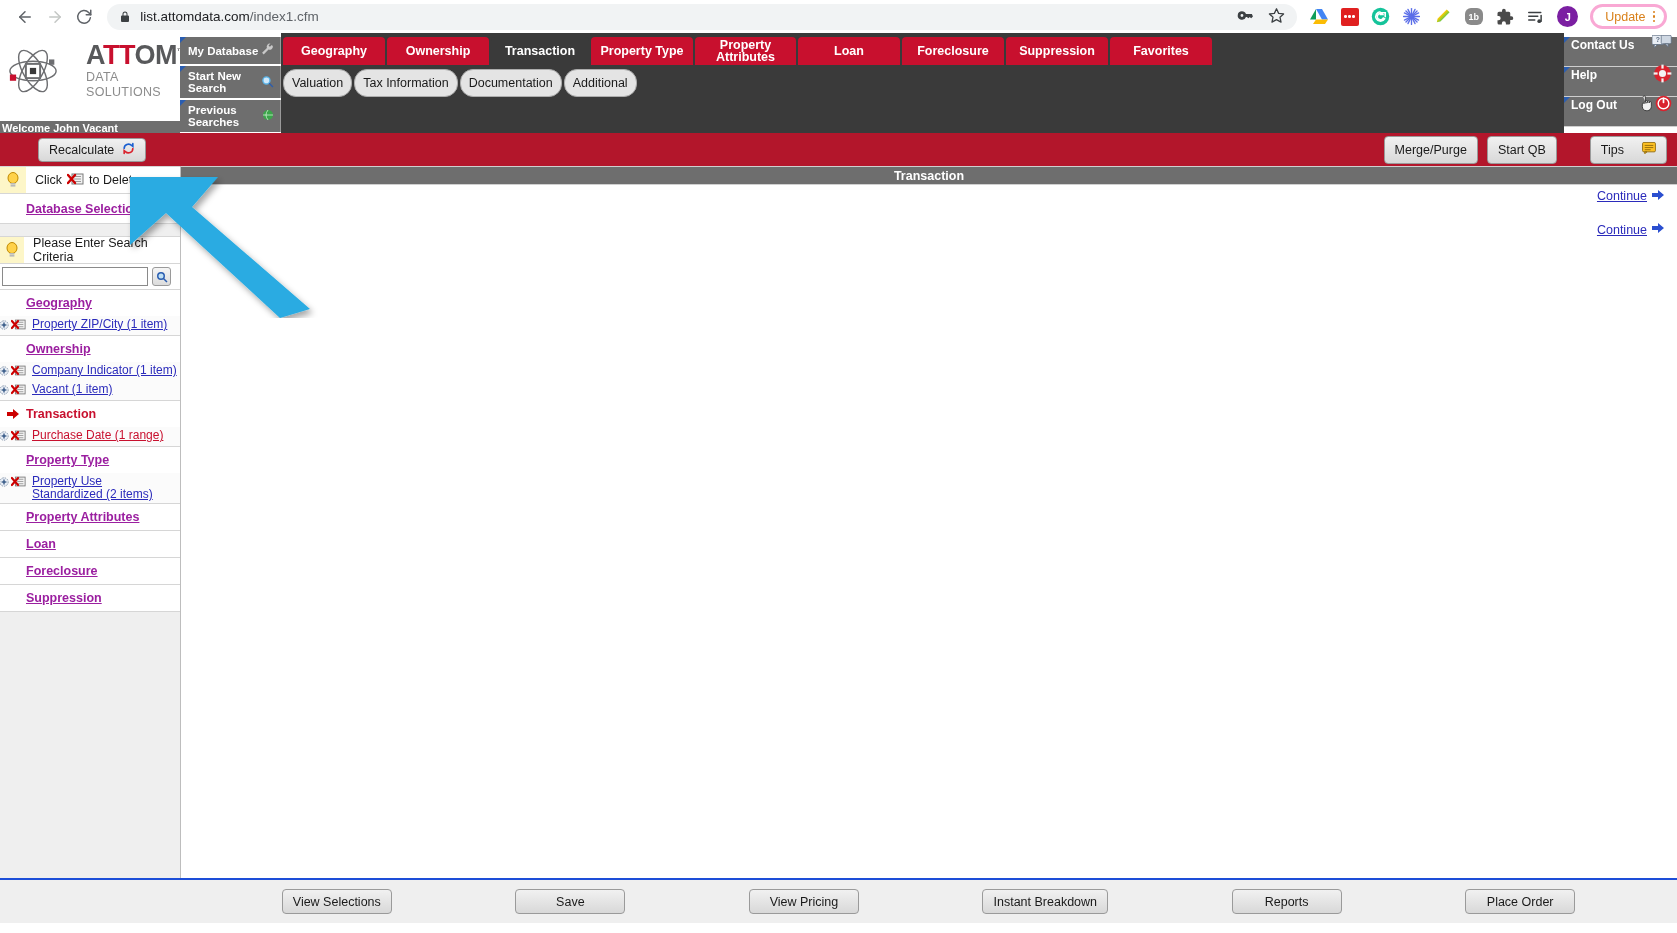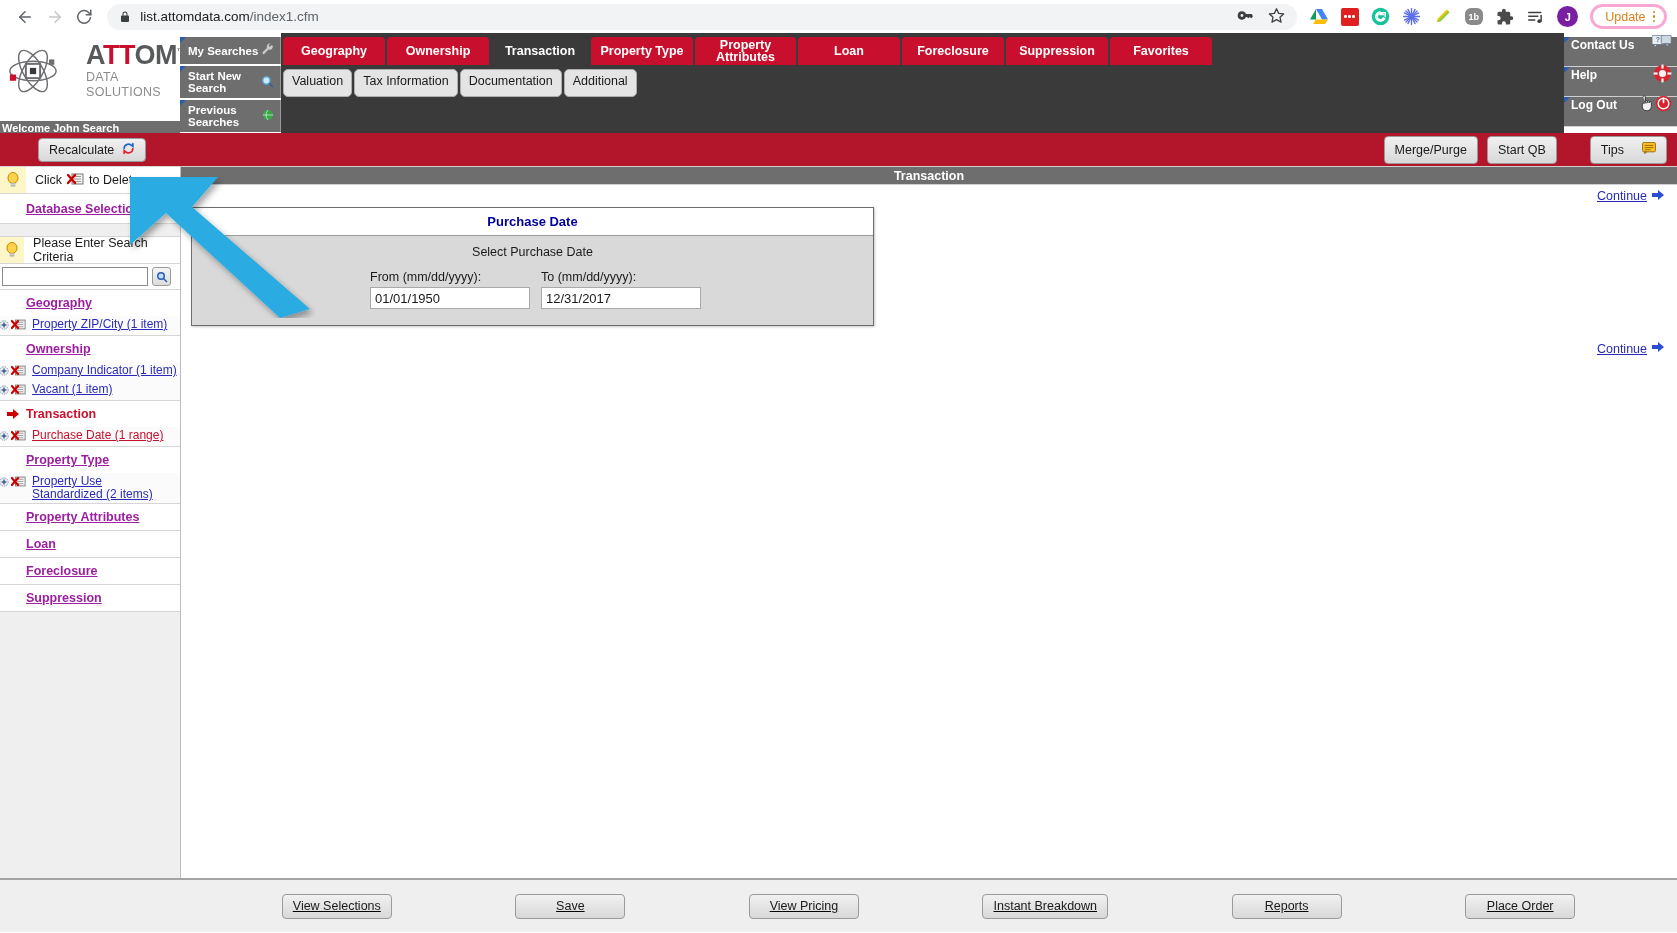--- a/index.html
+++ b/index.html
@@ -95,23 +95,23 @@
     font-size:12.5px;font-weight:bold;
     display:flex;align-items:center;justify-content:center;text-align:center;
     border-radius:4px 4px 0 0;line-height:12px;
     padding:0 6px;
   }
   .tab.active { background:#3a3a3a; }
   .subtabs-row { display:flex; gap:2px; padding:4px 0 0 2px; }
   .subtab {
     height:28px;background:#e4e4e4;color:#1a1a1a;
     font-size:12.5px;
-    display:flex;align-items:flex-end;justify-content:center;
-    border:1px solid #adadad;border-radius:5px;
-    padding:8px 8px;
+    display:flex;align-items:center;justify-content:center;
+    border:1px solid #adadad;border-radius:13px;
+    padding:0 8px;
   }
 
   .right-col { width:113px; padding-top:4px; background:#ffffff; }
   .right-btn {
     height:30px;background:#6e6e6e;color:#fff;
     font-size:12px;font-weight:bold;
     display:flex;align-items:center;justify-content:space-between;
     padding:0 5px 14px 7px;position:relative;
     border-bottom:1px solid #cfcfcf;
   }
@@ -208,22 +208,22 @@
   .date-col { width:160px; }
   .date-lbl { font-size:12.5px;color:#1a1a1a;margin-bottom:3px; }
   .date-col input {
     width:160px;height:22px;background:#ffffff;border:1px solid #a9a9a9;
     font-family:"Liberation Sans",sans-serif;font-size:13px;padding:0 4px;color:#1a1a1a;
   }
   .main-fill { flex:1; }
 
   
   .footer {
-    height:54px;background:#efefef;border-top:2px solid #a3a3a3;
-    display:flex;align-items:center;text-decoration:underline;
+    height:45px;background:#efefef;border-top:2px solid #1d4ed8;
+    display:flex;align-items:center;
   }
   .footer-inner { flex:1;display:flex;justify-content:space-around;padding:0 40px; }
   .footer .btn3d { height:25px;min-width:110px;font-size:12.5px; }
 
   
   .arrow-svg { position:absolute;left:122px;top:140px;pointer-events:none;z-index:50; }
 </style>
 </head>
 <body>
 
@@ -363,29 +363,29 @@
             <rect x="4" y="31" width="7" height="7" fill="#c8102e"></rect>
             <rect x="48" y="14" width="6" height="6" fill="#6d6e71"></rect>
           </svg>
         </span>
         <span class="logo-txt">
           <div class="logo-main"><span>A</span><span class="r">TT</span><span>OM</span><span class="logo-tm">™</span></div>
           <div class="logo-sub">DATA SOLUTIONS</div>
         </span>
       </div>
       <div class="welcome">
-        <div>Welcome John Search</div>
+        <div>Welcome John Vacant</div>
         <div>User ID: TKOS2020</div>
       </div>
     </div>
 
     <div class="acct-col">
       <div class="acct-btn">
         <span class="corner-tri"></span>
-        <span class="lbl">My Searches</span>
+        <span class="lbl">My Database</span>
         <span>
           <svg width="13" height="13" viewBox="0 0 24 24" fill="#c9c9c9">
               <path d="M22 6.5a6 6 0 0 1-8.1 5.6L5 21l-3-3 8.9-8.9A6 6 0 0 1 17.5 1l-3.6 3.6 2.5 2.5L20 3.5A6 6 0 0 1 22 6.5z"></path>
             </svg>
         </span>
       </div>
       <div class="acct-btn tall">
         <span class="corner-tri"></span>
         <span class="lbl">Start New
 Search</span>
@@ -764,38 +764,20 @@
         <span class="continue-lnk">
           <span>Continue</span>
           <span>
             <svg width="13" height="12" viewBox="0 0 13 12">
                 <path d="M0 4h6V1l6 5-6 5V8H0z" fill="#2b4fd0"></path>
               </svg>
           </span>
         </span>
       </div>
 
-      <div class="panel-area">
-        <div class="card">
-          <div class="card-title">Purchase Date</div>
-          <div class="card-body">
-            <div class="card-sub">Select Purchase Date</div>
-            <div class="date-cols">
-              <div class="date-col">
-                <div class="date-lbl">From (mm/dd/yyyy):</div>
-                <input type="text" value="01/01/1950" style="">
-              </div>
-              <div class="date-col">
-                <div class="date-lbl">To (mm/dd/yyyy):</div>
-                <input type="text" value="12/31/2017" style="">
-              </div>
-            </div>
-          </div>
-        </div>
-      </div>
 
       <div class="continue-row" style="height:34px;align-items:flex-end;padding-bottom:4px;">
         <span class="continue-lnk">
           <span>Continue</span>
           <span>
             <svg width="13" height="12" viewBox="0 0 13 12">
                 <path d="M0 4h6V1l6 5-6 5V8H0z" fill="#2b4fd0"></path>
               </svg>
           </span>
         </span>

